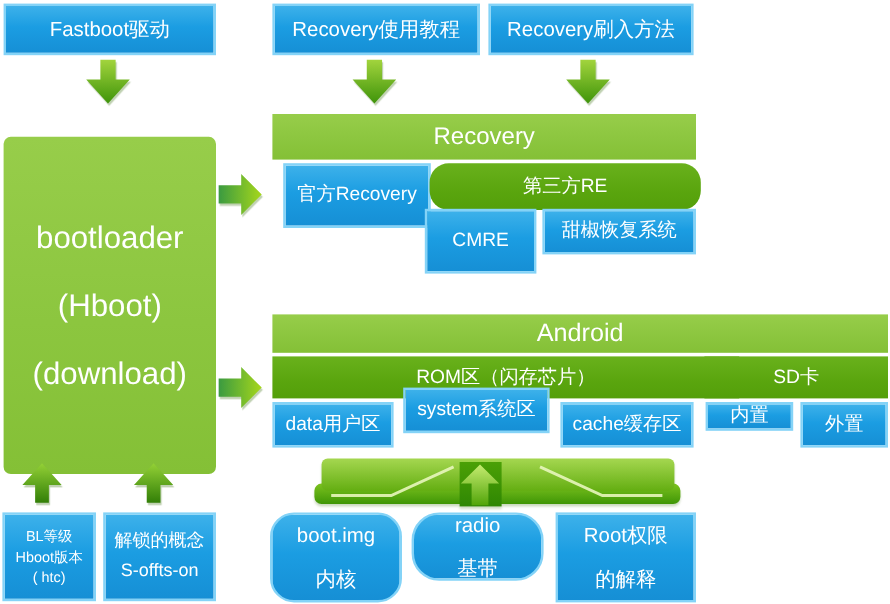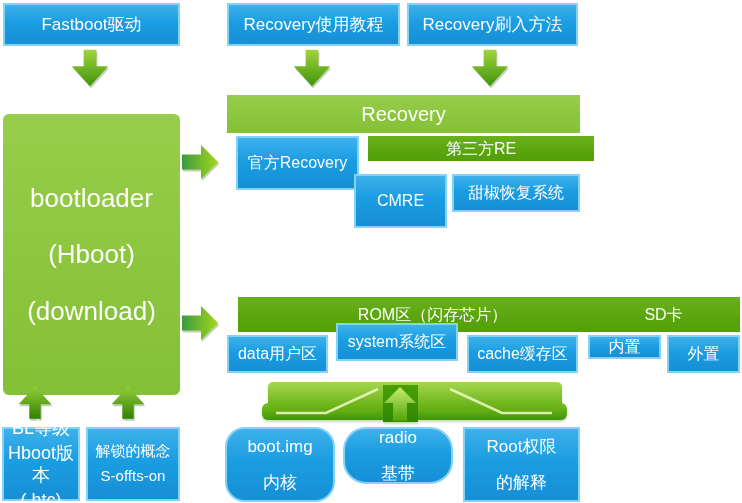--- a/index.html
+++ b/index.html
@@ -4,40 +4,40 @@
 <style>
   html,body{margin:0;padding:0;background:#fff;}
   .stage{
     position:relative;width:742px;height:503px;background:#ffffff;
     font-family:"Liberation Sans","DejaVu Sans",sans-serif;
     overflow:hidden;color:#fff;
   }
   .box{
     position:absolute;box-sizing:border-box;display:flex;
     flex-direction:column;align-items:center;justify-content:center;
-    text-align:center;line-height:1.25;
+    text-align:left;line-height:1.25;
   }
   .blue{
     background:linear-gradient(180deg,#3db1ea 0%,#1b9de2 45%,#168fd5 100%);
     border:2px solid #84d3f7;
   }
   .glight{
     background:linear-gradient(180deg,#97cd4a 0%,#8cc63f 55%,#84c036 100%);
   }
   .gdark{
     background:linear-gradient(180deg,#69b11c 0%,#5aa50e 60%,#539f0a 100%);
   }
   .rounded{border-radius:6px;}
   .t17{font-size:17px;}
   .t16{font-size:16px;}
   .t20{font-size:20px;}
   .t21{font-size:21px;}
   .t26{font-size:26px;}
   .t15{font-size:15px;}
-  .t14{font-size:18px;}
+  .t14{font-size:12px;}
   .gap24{row-gap:24px;}
   .gap14{row-gap:14px;}
   .gap6{row-gap:6px;}
   .gap2{row-gap:2px;}
   .arrow{position:absolute;filter:drop-shadow(1px 2px 0 rgba(47,104,0,0.30));}
   .merge{position:absolute;filter:drop-shadow(0 2px 1px rgba(47,104,0,0.25));}
 </style>
 </head>
 <body>
 
@@ -108,31 +108,34 @@
   <svg class="arrow" style="left:182px;top:304px" width="38" height="38" viewBox="0 0 40 40">
     <path d="M0 12 H20 V2 L38 20 L20 38 V28 H0 Z" fill="url(#gRight)"></path>
   </svg>
 
   <div class="box glight t20" style="left:227px;top:95px;width:353px;height:38px;">
     <span>Recovery</span>
   </div>
   <div class="box blue t16" style="left:236px;top:136px;width:123px;height:54px;">
     <span>官方Recovery</span>
   </div>
-  <div class="box gdark t16" style="left:368px;top:136px;width:226px;height:25px;">
+  <div class="box gdark t16" style="left:358px;top:136px;width:226px;height:39px;border-radius:16px;">
     <span>第三方RE</span>
   </div>
   <div class="box blue t16" style="left:354px;top:174px;width:93px;height:54px;">
     <span>CMRE</span>
   </div>
   <div class="box blue t16" style="left:452px;top:174px;width:128px;height:38px;">
     <span>甜椒恢复系统</span>
   </div>
 
-  <div class="box gdark t16" style="left:238px;top:297px;width:389px;height:35px;">
+  <div class="box glight t21" style="left:227px;top:262px;width:513px;height:32px;">
+    <span>Android</span>
+  </div>
+  <div class="box gdark t16" style="left:227px;top:297px;width:389px;height:35px;">
     <span>ROM区（闪存芯片）</span>
   </div>
   <div class="box gdark t16" style="left:587px;top:297px;width:153px;height:35px;">
     <span>SD卡</span>
   </div>
   <div class="box blue t16" style="left:227px;top:335px;width:101px;height:38px;">
     <span>data用户区</span>
   </div>
   <div class="box blue t16" style="left:336px;top:323px;width:122px;height:38px;">
     <span>system系统区</span>

